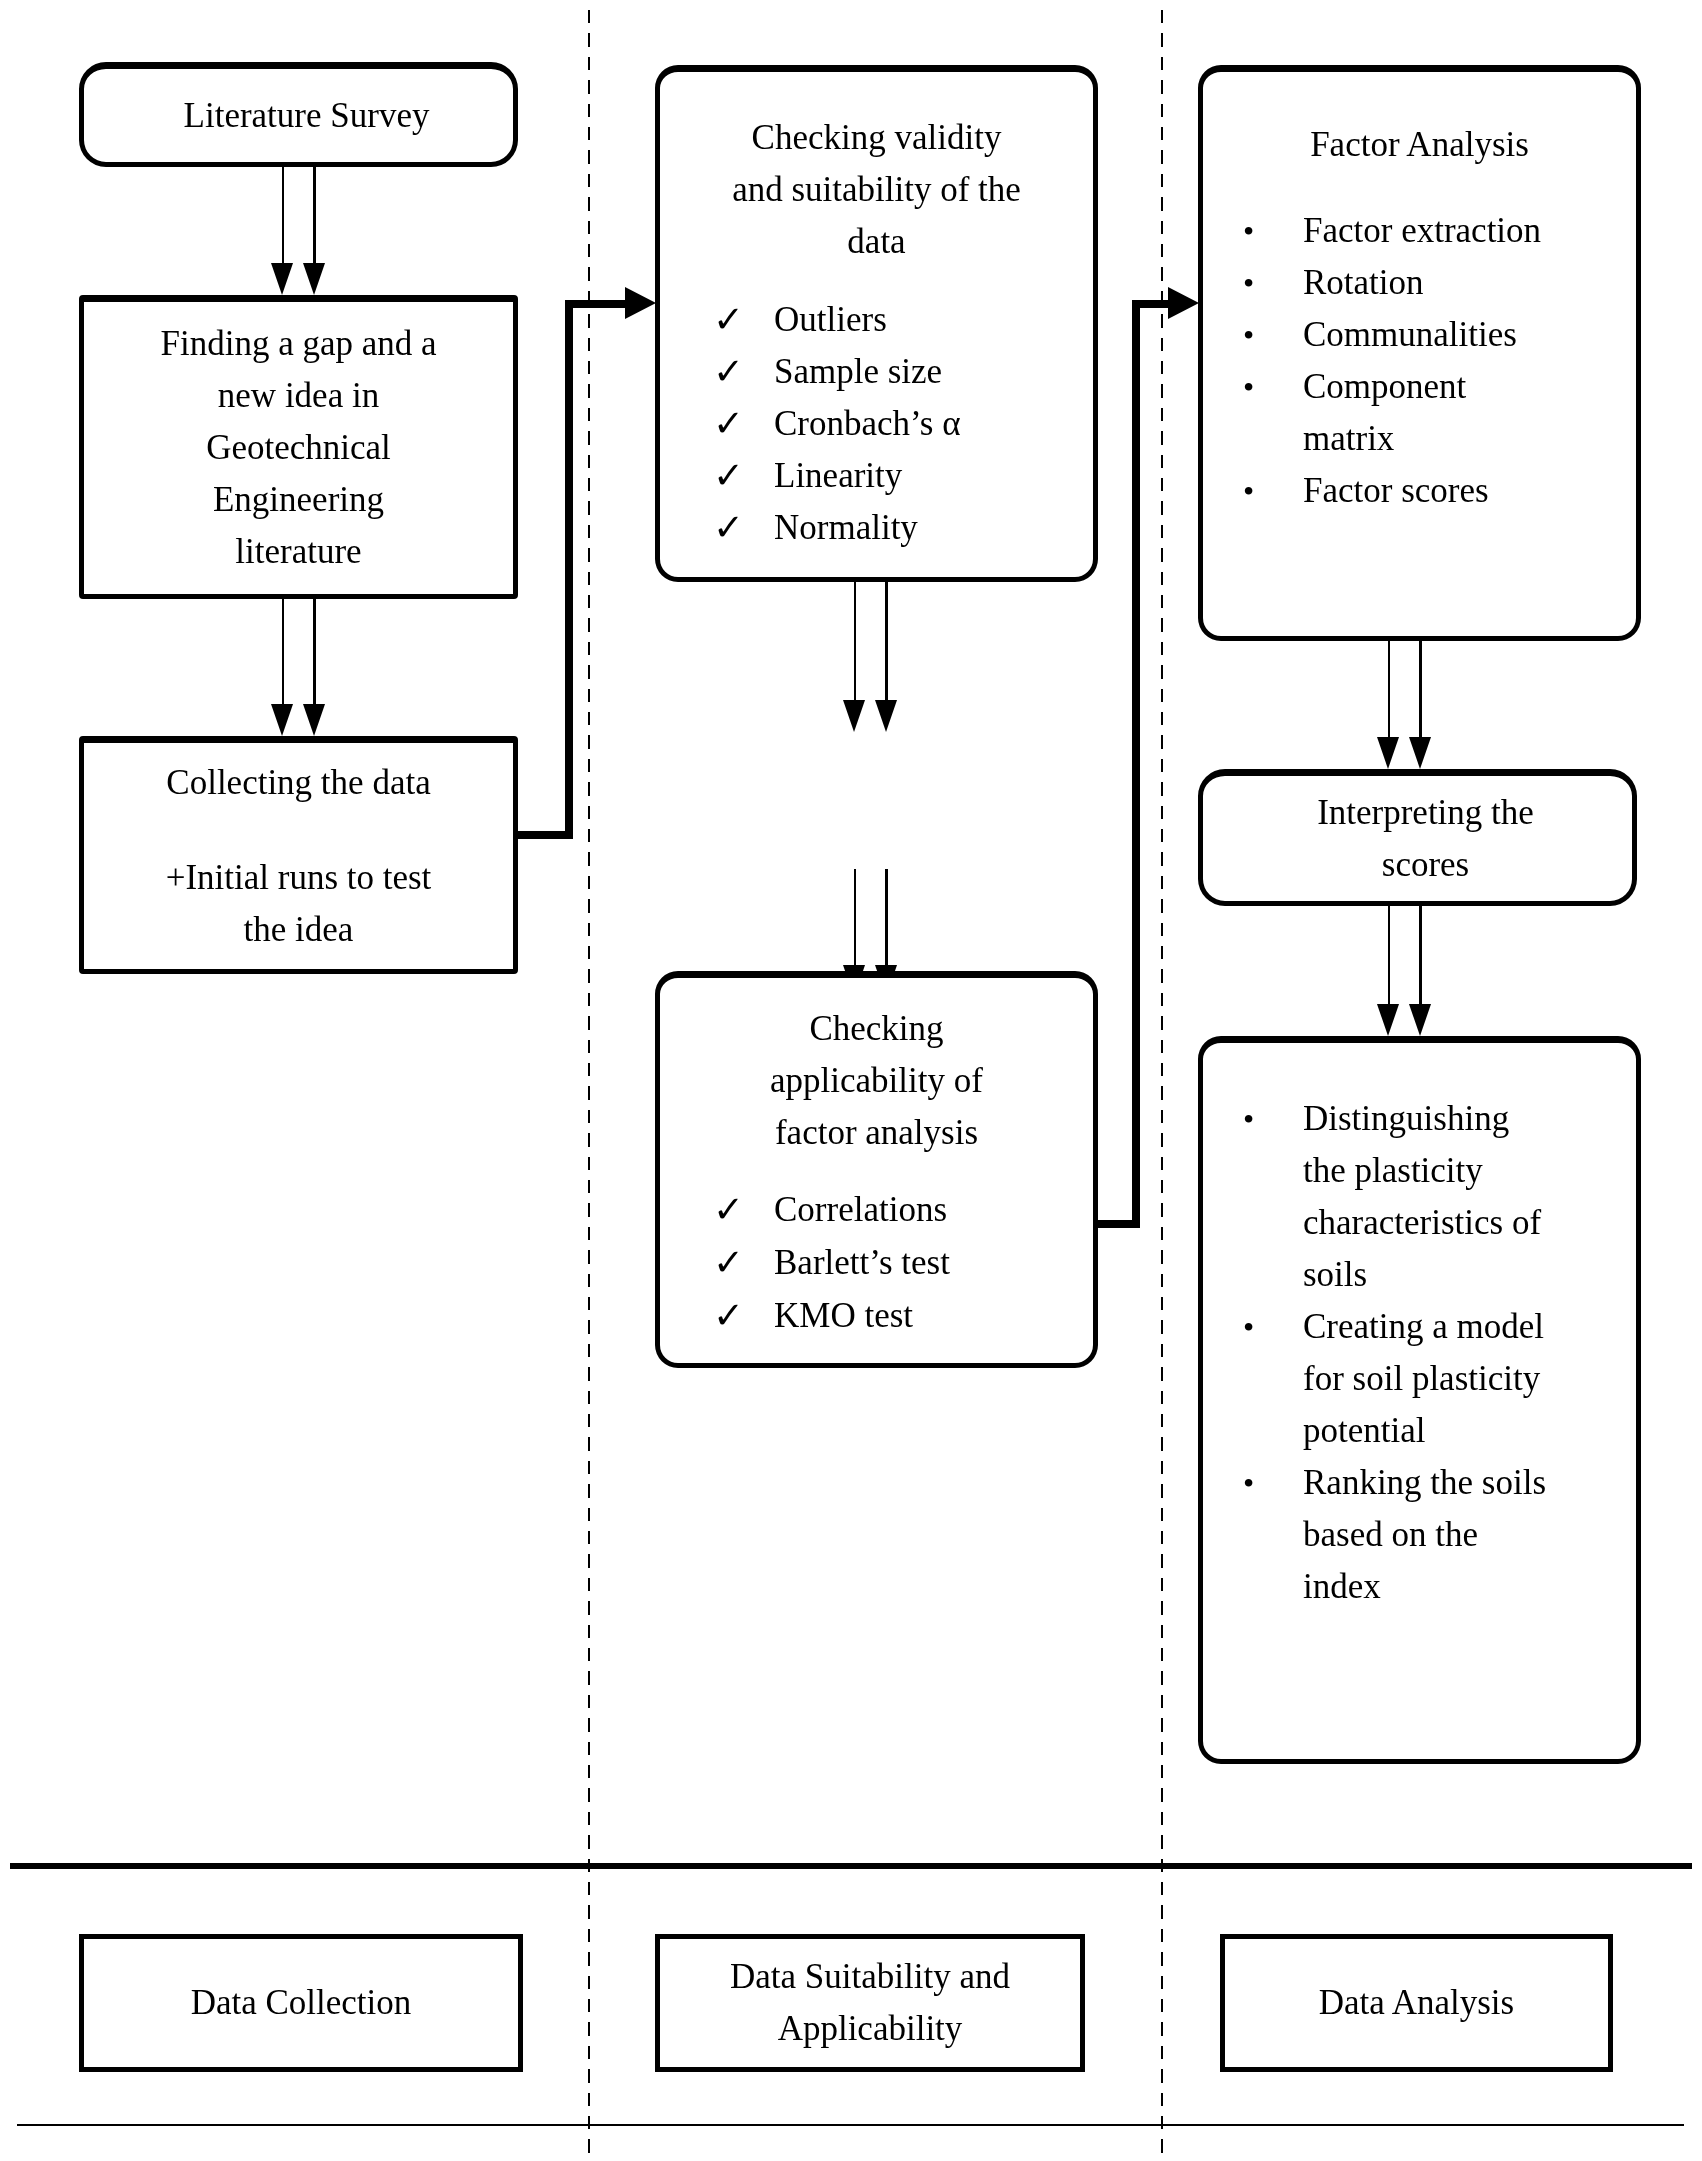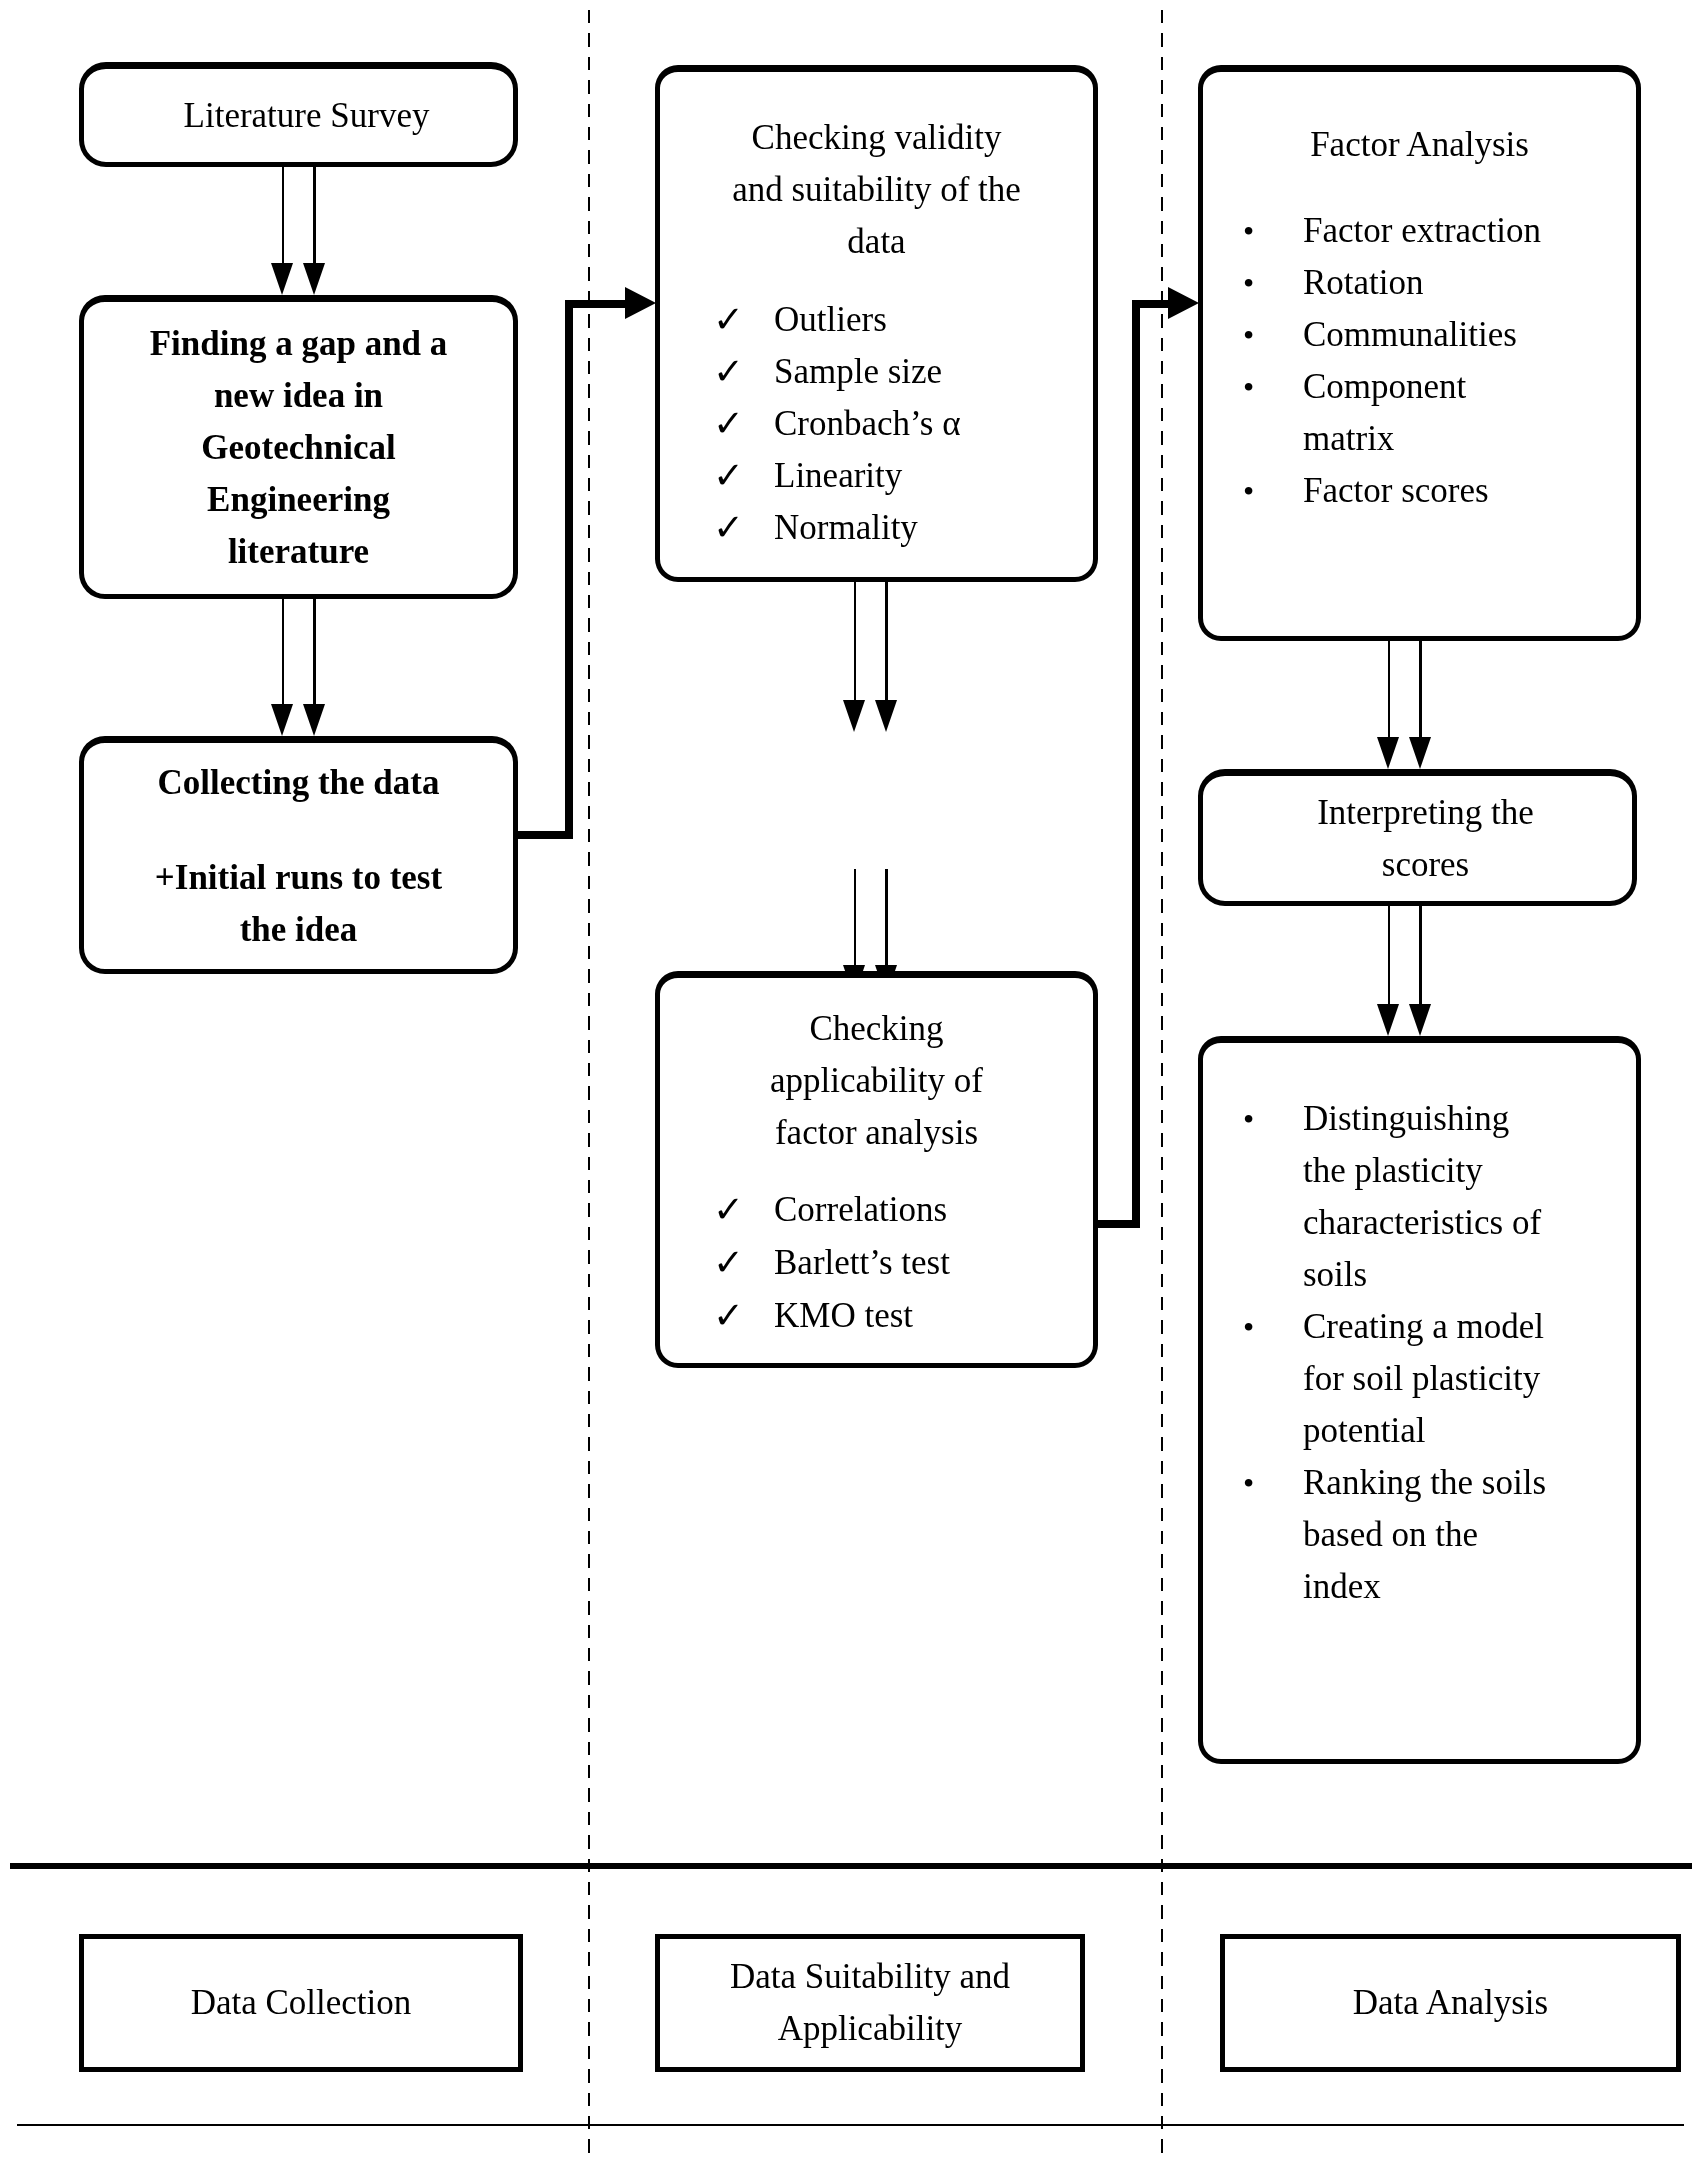--- a/index.html
+++ b/index.html
@@ -22,21 +22,21 @@
   }
 
   
   .rbox {
     position: absolute; background: #fff;
     border: 5px solid #000; border-top-width: 7.2px;
     display: flex; flex-direction: column; align-items: center; justify-content: center;
     text-align: center;
   }
   .r-sm { border-radius: 27px; padding-left: 16px; }
-  .r-md { border-radius: 26px; font-weight: bold; }
+  .r-md { border-radius: 4px; }
   .r-lg { border-radius: 23px; }
 
   .rbox.topalign { justify-content: flex-start; }
 
   .title-block { width: 100%; text-align: center; }
 
   
   .list { width: 100%; display: flex; flex-direction: column; align-items: stretch; text-align: left; }
   .lrow { display: flex; flex-direction: row; align-items: flex-start; }
   .check-cell  { width: 33px; margin-left: 53px; flex: 0 0 auto; font-size: 37px; }
@@ -283,20 +283,20 @@
 
   <div class="stage-box" style="left:79px; top:1934px; width:444px; height:138px;">
     <div>Data Collection</div>
   </div>
 
   <div class="stage-box" style="left:655px; top:1934px; width:430px; height:138px;">
     <div>Data Suitability and</div>
     <div>Applicability</div>
   </div>
 
-  <div class="stage-box" style="left:1220px; top:1934px; width:461px; height:138px;">
+  <div class="stage-box" style="left:1220px; top:1934px; width:393px; height:138px;">
     <div>Data Analysis</div>
   </div>
 
   <div class="hline" style="left:16.7px; top:2124px; width:1667px; height:1.7px;"></div>
 
 </div>
 
 
 </body></html>

